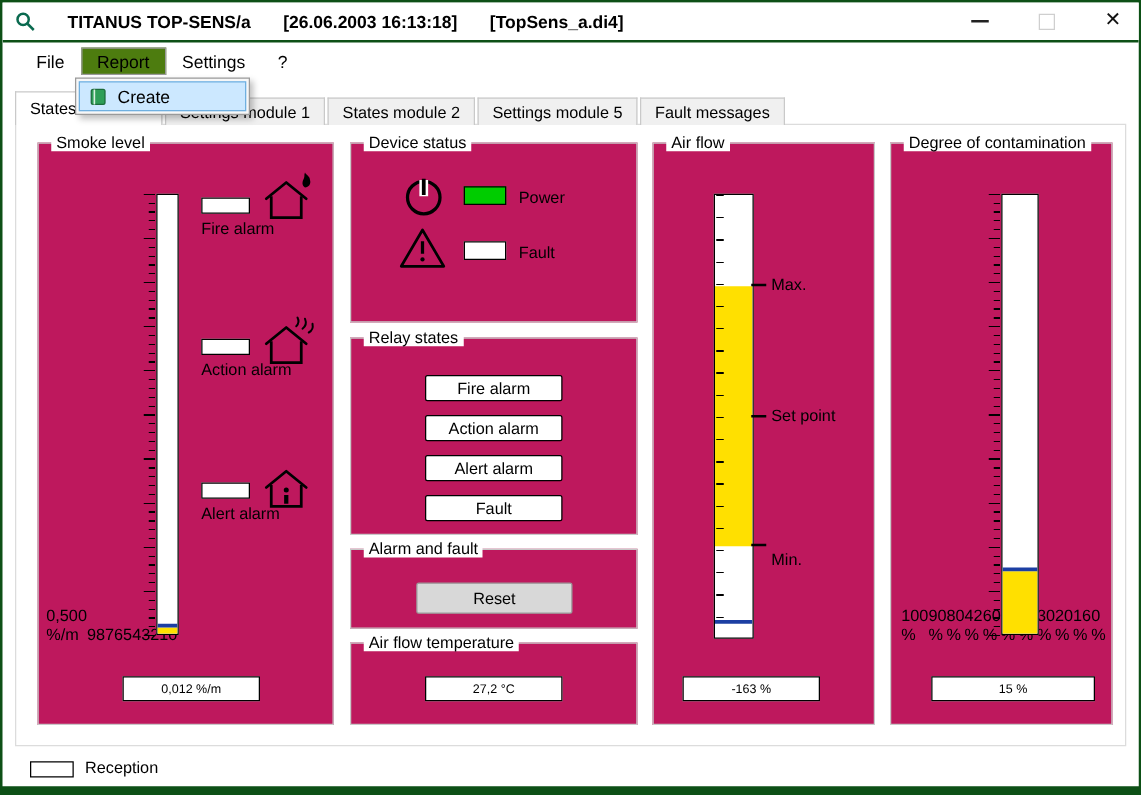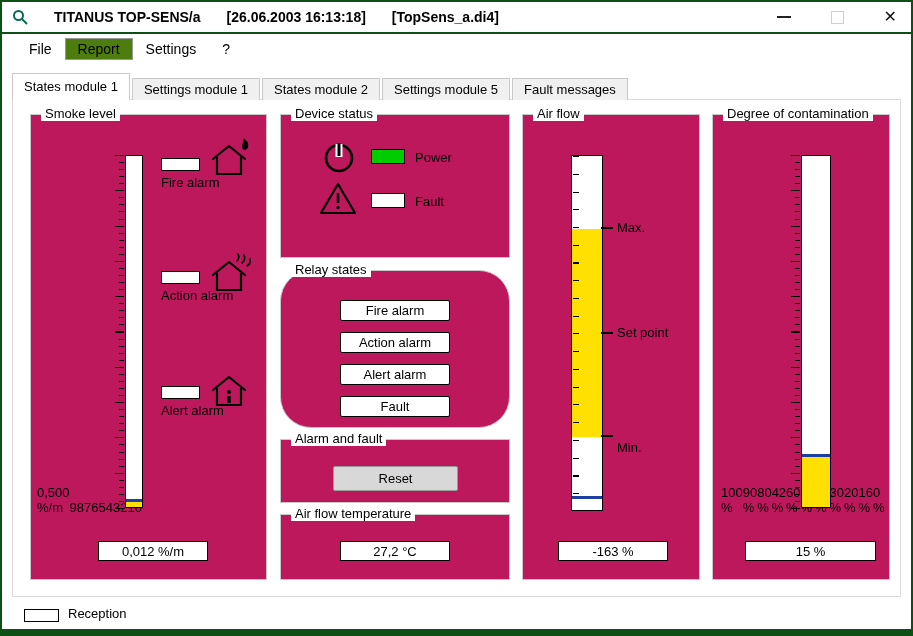--- a/index.html
+++ b/index.html
@@ -39,21 +39,21 @@
   .fill.yellow{background:var(--gauge-yellow,#ffe000);}
   .fill.blue{background:var(--marker-blue,#1c3fa3);}
   .scale-col{position:absolute; display:flex; flex-direction:row; justify-content:space-between; align-items:flex-end; font-size:13px;}
   .tick-major{position:absolute; width:9px; background:repeating-linear-gradient(to bottom,#000 0 1px,transparent 1px 35.3px);}
   .tick-minor{position:absolute; width:5px; background:repeating-linear-gradient(to bottom,#000 0 1px,transparent 1px 7.06px);}
   .inner-ticks{position:absolute; left:1px; top:0; bottom:0; width:6px; z-index:3;
     background:repeating-linear-gradient(to bottom,#000 0 1px,transparent 1px 17.75px);}
   .marker-line{position:absolute; width:12px; height:2px; background:#000;}
   .indicator-box{position:absolute; border:1px solid #000; background:#fff;}
   .indicator-box.on{background:var(--power-green,#00cc00);}
-  .readout{position:absolute; border:1px solid #000; background:#fff; display:flex; align-items:center; justify-content:center; font-size:13px;}
+  .readout{position:absolute; border:1px solid #000; background:#fff; display:flex; align-items:center; justify-content:center; font-size:10px;}
   .btn-outline{position:absolute; border:1px solid #000; border-radius:2px; background:#fff; display:flex; align-items:center; justify-content:center; font-size:13px;}
   .btn-gray{position:absolute; border:1px solid #9a9a9a; border-radius:2px; background:#d8d8d8; display:flex; align-items:center; justify-content:center; font-size:13px;}
   .alarm-label{position:absolute; font-size:13px; white-space:nowrap;}
   .icon-wrap{position:absolute; line-height:0;}
 </style>
 </head>
 <body>
 
 <div class="window">
 
@@ -74,20 +74,31 @@
     </div>
   </div>
 
   <div class="menubar">
     <span class="menu-item">File</span>
     <span class="menu-item open">Report</span>
     <span class="menu-item">Settings</span>
     <span class="menu-item">?</span>
   </div>
 
+  <div class="dropdown">
+    <div class="dropdown-item">
+      <span class="icon-wrap" style="position:static;">
+        <svg width="15" height="15" viewBox="0 0 15 15">
+            <rect x="2" y="1.5" width="11" height="12" rx="1.5" fill="#2e9e57" stroke="#1c6b3a"></rect>
+            <line x1="4.5" y1="1.5" x2="4.5" y2="13.5" stroke="#d7f0e0" stroke-width="1.3"></line>
+          </svg>
+      </span>
+      <span>Create</span>
+    </div>
+  </div>
 
   <div class="tabs">
     <div class="tab active">States module 1</div>
     <div class="tab">Settings module 1</div>
     <div class="tab">States module 2</div>
     <div class="tab">Settings module 5</div>
     <div class="tab">Fault messages</div>
   </div>
 
   <div class="content-frame"></div>
@@ -163,21 +174,21 @@
       <svg width="40" height="36" viewBox="0 0 40 36">
         <path d="M20 3 L37 32 H3 Z" fill="none" stroke="#000" stroke-width="2.2" stroke-linejoin="round"></path>
         <line x1="20" y1="12" x2="20" y2="22" stroke="#000" stroke-width="2.6"></line>
         <circle cx="20" cy="26.5" r="1.7" fill="#000"></circle>
       </svg>
     </span>
     <div class="indicator-box" style="left:90px; top:78px; width:34px; height:15px;"></div>
     <div class="alarm-label" style="left:134px; top:79px;">Fault</div>
   </div>
 
-  <div class="groupbox" style="left:278px; top:268px; width:230px; height:158px;border-radius:31px;">
+  <div class="groupbox" style="left:278px; top:268px; width:230px; height:158px;">
     <span class="legend">Relay states</span>
     <div class="btn-outline" style="left:59px; top:29px; width:110px; height:21px;">Fire alarm</div>
     <div class="btn-outline" style="left:59px; top:61px; width:110px; height:21px;">Action alarm</div>
     <div class="btn-outline" style="left:59px; top:93px; width:110px; height:21px;">Alert alarm</div>
     <div class="btn-outline" style="left:59px; top:125px; width:110px; height:21px;">Fault</div>
   </div>
 
   <div class="groupbox" style="left:278px; top:437px; width:230px; height:64px;">
     <span class="legend">Alarm and fault</span>
     <div class="btn-gray" style="left:52px; top:26px; width:125px; height:25px;">Reset</div>
@@ -194,21 +205,21 @@
       <div class="fill yellow" style="top:73px; height:208px;"></div>
       <div class="fill blue" style="bottom:11px; height:3px;"></div>
       <div class="inner-ticks"></div>
     </div>
     <div class="marker-line" style="left:78px; top:112px;"></div>
     <div class="alarm-label" style="left:94px; top:105px;">Max.</div>
     <div class="marker-line" style="left:78px; top:217px;"></div>
     <div class="alarm-label" style="left:94px; top:210px;">Set point</div>
     <div class="marker-line" style="left:78px; top:320px;"></div>
     <div class="alarm-label" style="left:94px; top:313px;margin-top:12px;">Min.</div>
-    <div class="readout" style="left:35px; top:426px; width:110px; height:20px;">-163 %</div>
+    <div class="readout" style="left:23px; top:426px; width:110px; height:20px;">-163 %</div>
   </div>
 
   <div class="groupbox" style="left:710px; top:112px; width:178px; height:466px;">
     <span class="legend">Degree of contamination</span>
     <div class="scale-col" style="left:8px; top:33px; width:66px; height:367px;">
       <span>100 %</span>
       <span>90 %</span>
       <span>80 %</span>
       <span>42 %</span>
       <span>60 %</span>

